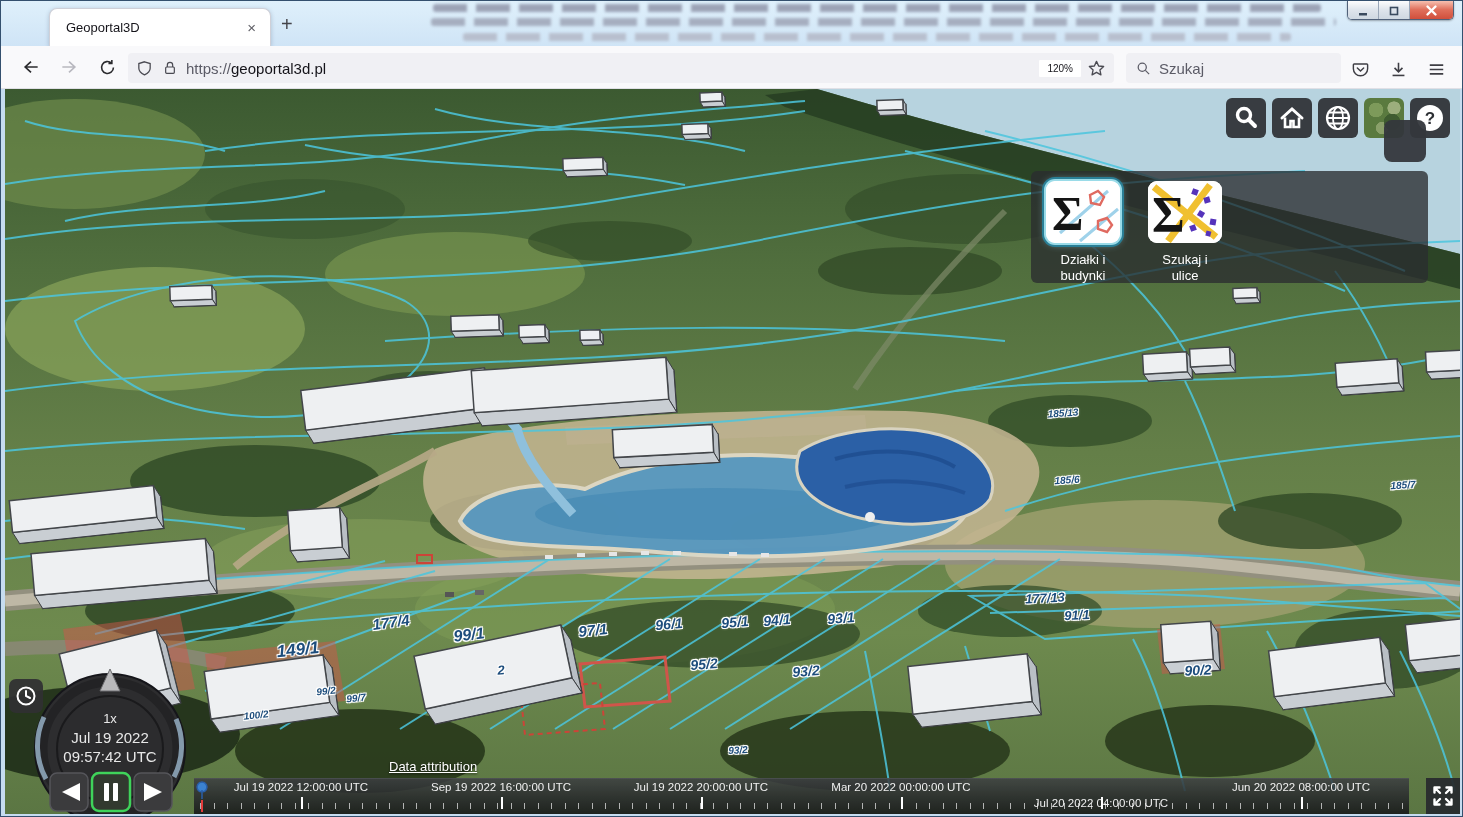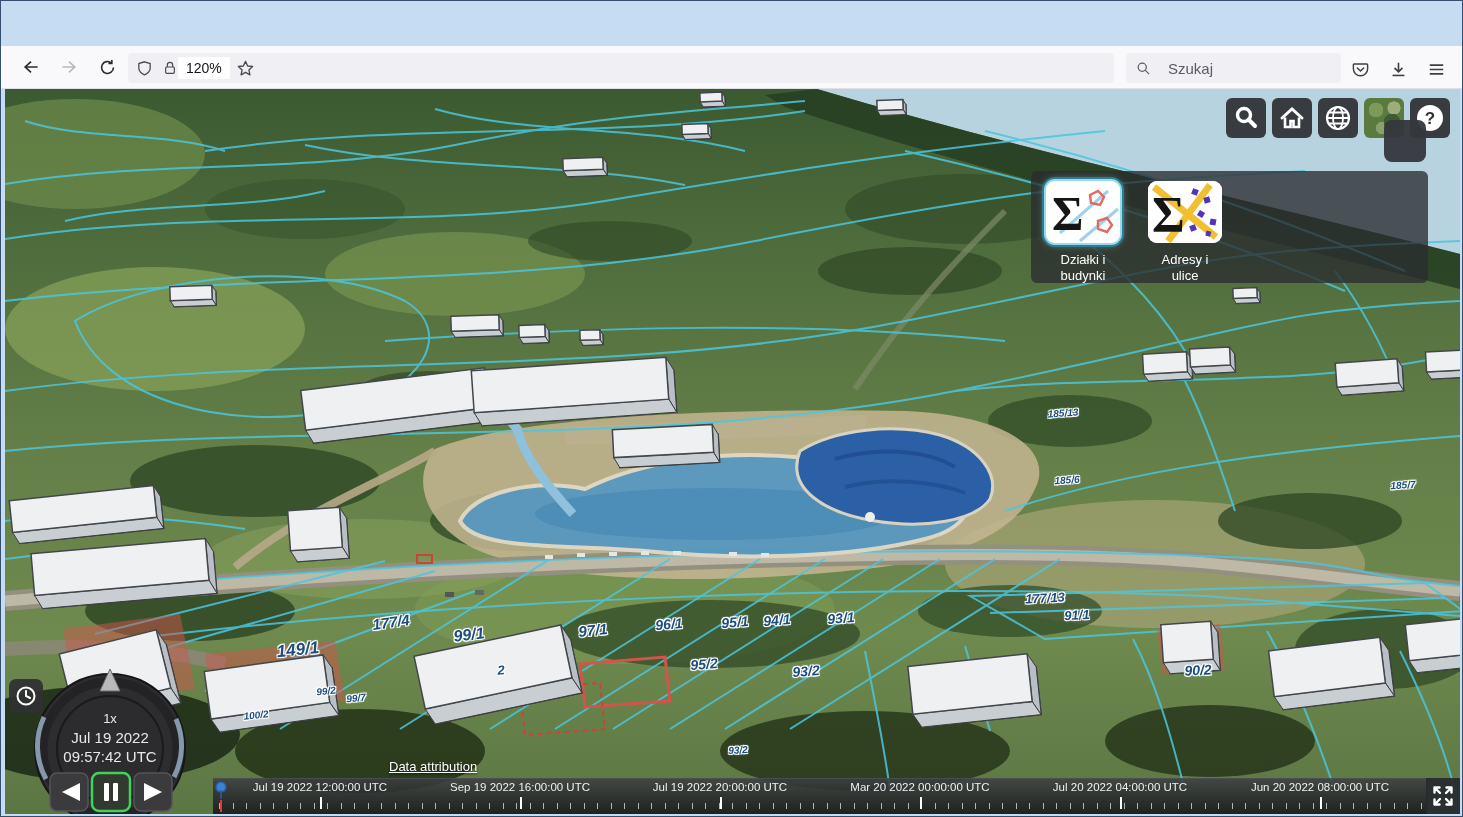--- a/index.html
+++ b/index.html
@@ -24,24 +24,24 @@
   .win-btn.close { width:43px; background:linear-gradient(#f6c0b0,#e0705c 45%,#cf4b38); border-right:none; }
 
   
   .navbar { position:absolute; left:0; top:45px; width:100%; height:43px; background:#f9f9fb;
     border-bottom:1px solid #e0e0e6; display:flex; align-items:center; }
   .nav-icon { width:32px; height:32px; display:flex; align-items:center; justify-content:center; border-radius:4px; }
   .urlbar { position:absolute; left:127px; top:7px; width:986px; height:30px; background:#f0f0f4;
     border-radius:4px; display:flex; align-items:center; padding:0 8px; }
   .url-text { font-size:15px; margin-left:8px; flex:1; white-space:nowrap; }
   .url-scheme { color:#5b5b66; } .url-host { color:#15141a; }
-  .zoom-pill { background:#fff; border-radius:1px; font-size:14px; color:#15141a; padding:3px 8px; margin-right:6px; }
+  .zoom-pill { background:#fff; border-radius:1px; font-size:10px; color:#15141a; padding:3px 8px; margin-right:6px; }
   .searchbar { position:absolute; left:1125px; top:7px; width:215px; height:30px; background:#f0f0f4;
     border-radius:4px; display:flex; align-items:center; padding:0 10px; }
-  .search-ph { color:#5b5b66; font-size:15px; margin-left:17px;text-align:center; }
+  .search-ph { color:#5b5b66; font-size:15px; margin-left:8px;text-align:center; }
   .nav-right { position:absolute; right:10px; top:7px; display:flex; gap:6px; }
 
   
   .viewer { position:absolute; left:4px; top:88px; width:1455px; height:725px; overflow:hidden; background:#56713f; }
   .viewer svg.base { position:absolute; left:0; top:0; }
   #parcel-layer { position:absolute; left:0; top:0; width:100%; height:100%; pointer-events:none; }
   .parcel { position:absolute; font-weight:bold; font-style:italic; color:#1d4d7c; white-space:nowrap;
     text-shadow:-1px -1px 0 #fff, 1px -1px 0 #fff, -1px 1px 0 #fff, 1px 1px 0 #fff, 0 0 3px #fff; }
 
   .tb { position:absolute; top:9px; width:40px; height:40px; background:rgba(44,47,51,.92); border:none;
@@ -64,34 +64,61 @@
   .credit .brand { color:#fff; font-weight:bold; font-size:21px; letter-spacing:2px;
     text-shadow:0 1px 2px rgba(0,0,0,.6); }
   .credit .ion { color:#5fa8dc; font-weight:bold; font-size:21px; text-shadow:0 1px 2px rgba(0,0,0,.5); }
   .attr-link { position:absolute; left:384px; top:670px; color:#fff; font-size:13px; text-decoration:underline;
     text-shadow:0 1px 2px rgba(0,0,0,.7); cursor:pointer; }
 
   .clock-btn { position:absolute; left:4px; top:590px; width:34px; height:34px; border:none; border-radius:7px;
     background:rgba(48,48,50,.92); display:flex; align-items:center; justify-content:center; cursor:pointer; }
   #anim { position:absolute; left:13px; top:578px; }
 
-  .timeline { position:absolute; left:208px; bottom:0; width:1215px; height:36px;
+  .timeline { position:absolute; left:189px; bottom:0; width:1215px; height:36px;
     background:linear-gradient(rgba(60,62,66,.85), rgba(22,23,25,.88)); border-top:1px solid rgba(120,125,130,.5); cursor:pointer; }
   .tl-label { position:absolute; top:2px; transform:translateX(-50%); color:#f0f0f0; font-size:11.5px; white-space:nowrap; }
   .tl-major { position:absolute; top:18px; width:2px; height:12px; background:#fff; }
   .tl-minor { position:absolute; top:24px; width:1px; height:6px; background:rgba(255,255,255,.65); }
   .needle { position:absolute; left:1px; top:1px; width:14px; height:34px; }
   .fullscreen { position:absolute; left:1421px; bottom:0; width:34px; height:36px; border:none;
     background:rgba(40,43,46,.95); display:flex; align-items:center; justify-content:center; cursor:pointer; }
 </style>
 </head>
 <body>
 
 <div class="window">
 
+  <div class="titlebar">
+    <div class="ghost-line" style="left:432px; top:3px;  width:888px; color:#8d91a6;"></div>
+    <div class="ghost-line" style="left:430px; top:17px; width:905px; color:#9aa0b2;"></div>
+    <div class="ghost-line" style="left:462px; top:32px; width:828px; color:#b2b6c4;"></div>
+    <div class="tab">
+      <span class="tab-title">Geoportal3D</span>
+      <span class="tab-close">×</span>
+    </div>
+    <span class="new-tab">+</span>
+    <div class="win-controls">
+      <div class="win-btn">
+        <svg width="12" height="12" viewBox="0 0 12 12">
+            <rect x="2" y="8" width="8" height="2.5" fill="#3a4a5e"></rect>
+          </svg>
+      </div>
+      <div class="win-btn">
+        <svg width="12" height="12" viewBox="0 0 12 12">
+            <rect x="2.5" y="2.5" width="7" height="7" fill="none" stroke="#3a4a5e" stroke-width="1.6"></rect>
+          </svg>
+      </div>
+      <div class="win-btn close">
+        <svg width="13" height="13" viewBox="0 0 13 13">
+            <path d="M2.5,2.5 L10.5,10.5 M10.5,2.5 L2.5,10.5" stroke="#fff" stroke-width="2.4" stroke-linecap="round"></path>
+          </svg>
+      </div>
+    </div>
+  </div>
 
   <div class="navbar">
     <div class="nav-icon" style="margin-left:14px">
       <svg width="20" height="20" viewBox="0 0 24 24">
           <path d="M20,12 H6 M12,5.5 L5,12 l7,6.5" fill="none" stroke="#2b2b2e" stroke-width="2"></path>
         </svg>
     </div>
     <div class="nav-icon" style="margin-left:6px">
       <svg width="20" height="20" viewBox="0 0 24 24">
           <path d="M4,12 H18 M12,5.5 L19,12 l-7,6.5" fill="none" stroke="#b8b8bf" stroke-width="2"></path>
@@ -103,20 +130,21 @@
         </svg>
     </div>
     <div class="urlbar">
       <svg width="17" height="17" viewBox="0 0 24 24">
           <path d="M12,2.5 l8,2.5 v6.5 c0,5.5 -8,9.5 -8,9.5 s-8,-4 -8,-9.5 V5 Z" fill="none" stroke="#4a4a52" stroke-width="1.8"></path>
         </svg>
       <svg width="16" height="16" viewBox="0 0 24 24" style="margin-left:9px">
           <rect x="5.5" y="10.5" width="13" height="9.5" rx="1.5" fill="none" stroke="#4a4a52" stroke-width="1.8"></rect>
           <path d="M8,10.5 V7.5 a4,4 0 0 1 8,0 V10.5" fill="none" stroke="#4a4a52" stroke-width="1.8"></path>
         </svg>
+      <span class="url-text"><span class="url-scheme">https://</span><span class="url-host">geoportal3d.pl</span></span>
       <span class="zoom-pill">120%</span>
       <svg width="19" height="19" viewBox="0 0 24 24">
           <path d="M12,3 l2.7,5.8 6.3,.7 -4.7,4.3 1.3,6.2 -5.6,-3.2 -5.6,3.2 1.3,-6.2 L3,9.5 l6.3,-.7 Z" fill="none" stroke="#4a4a52" stroke-width="1.7" stroke-linejoin="round"></path>
         </svg>
     </div>
     <div class="searchbar">
       <svg width="15" height="15" viewBox="0 0 24 24">
           <circle cx="10" cy="10" r="6.5" fill="none" stroke="#5b5b66" stroke-width="2"></circle>
           <path d="M15,15 L21,21" stroke="#5b5b66" stroke-width="2"></path>
         </svg>
@@ -456,21 +484,21 @@
               <rect x="56" y="16" width="6" height="6" transform="rotate(-15 59 19)"></rect>
               <rect x="50" y="30" width="6" height="6" transform="rotate(30 53 33)"></rect>
               <rect x="62" y="38" width="6" height="6" transform="rotate(10 65 41)"></rect>
               <rect x="42" y="44" width="6" height="6" transform="rotate(-20 45 47)"></rect>
               <rect x="58" y="50" width="5" height="5" transform="rotate(15 60 52)"></rect>
             </g>
             <text x="4" y="50" font-size="50" font-weight="bold" fill="#151515" font-family="Liberation Serif, serif">Σ</text>
           </svg>
         </span>
         <span class="panel-label">
-          <span style="display:block">Adresy i</span>
+          <span style="display:block">Szukaj i</span>
           <span style="display:block">ulice</span>
         </span>
       </div>
     </div>
 
     <a class="attr-link">Data attribution</a>
 
     <button class="clock-btn">
       <svg width="22" height="22" viewBox="0 0 22 22">
           <circle cx="11" cy="11" r="8.5" fill="none" stroke="#fff" stroke-width="2"></circle>
@@ -505,21 +533,21 @@
     <div class="timeline">
       <div id="tl-ticks">
           <div class="tl-label" style="left: 107px;">Jul 19 2022 12:00:00 UTC</div>
           <div class="tl-major" style="left: 107px;"></div>
           <div class="tl-label" style="left: 307px;">Sep 19 2022 16:00:00 UTC</div>
           <div class="tl-major" style="left: 307px;"></div>
           <div class="tl-label" style="left: 507px;">Jul 19 2022 20:00:00 UTC</div>
           <div class="tl-major" style="left: 507px;"></div>
           <div class="tl-label" style="left: 707px;">Mar 20 2022 00:00:00 UTC</div>
           <div class="tl-major" style="left: 707px;"></div>
-          <div class="tl-label" style="left: 907px;">Jul 20 2022 04:00:00 UTC</div>
+          <div class="tl-label" style="left: 907px; margin-top: 16px;">Jul 20 2022 04:00:00 UTC</div>
           <div class="tl-major" style="left: 907px;"></div>
           <div class="tl-label" style="left: 1107px;">Jun 20 2022 08:00:00 UTC</div>
           <div class="tl-major" style="left: 1107px;"></div>
           <div class="tl-minor" style="left: 6px;"></div>
           <div class="tl-minor" style="left: 19.5px;"></div>
           <div class="tl-minor" style="left: 33px;"></div>
           <div class="tl-minor" style="left: 46.5px;"></div>
           <div class="tl-minor" style="left: 60px;"></div>
           <div class="tl-minor" style="left: 73.5px;"></div>
           <div class="tl-minor" style="left: 87px;"></div>

